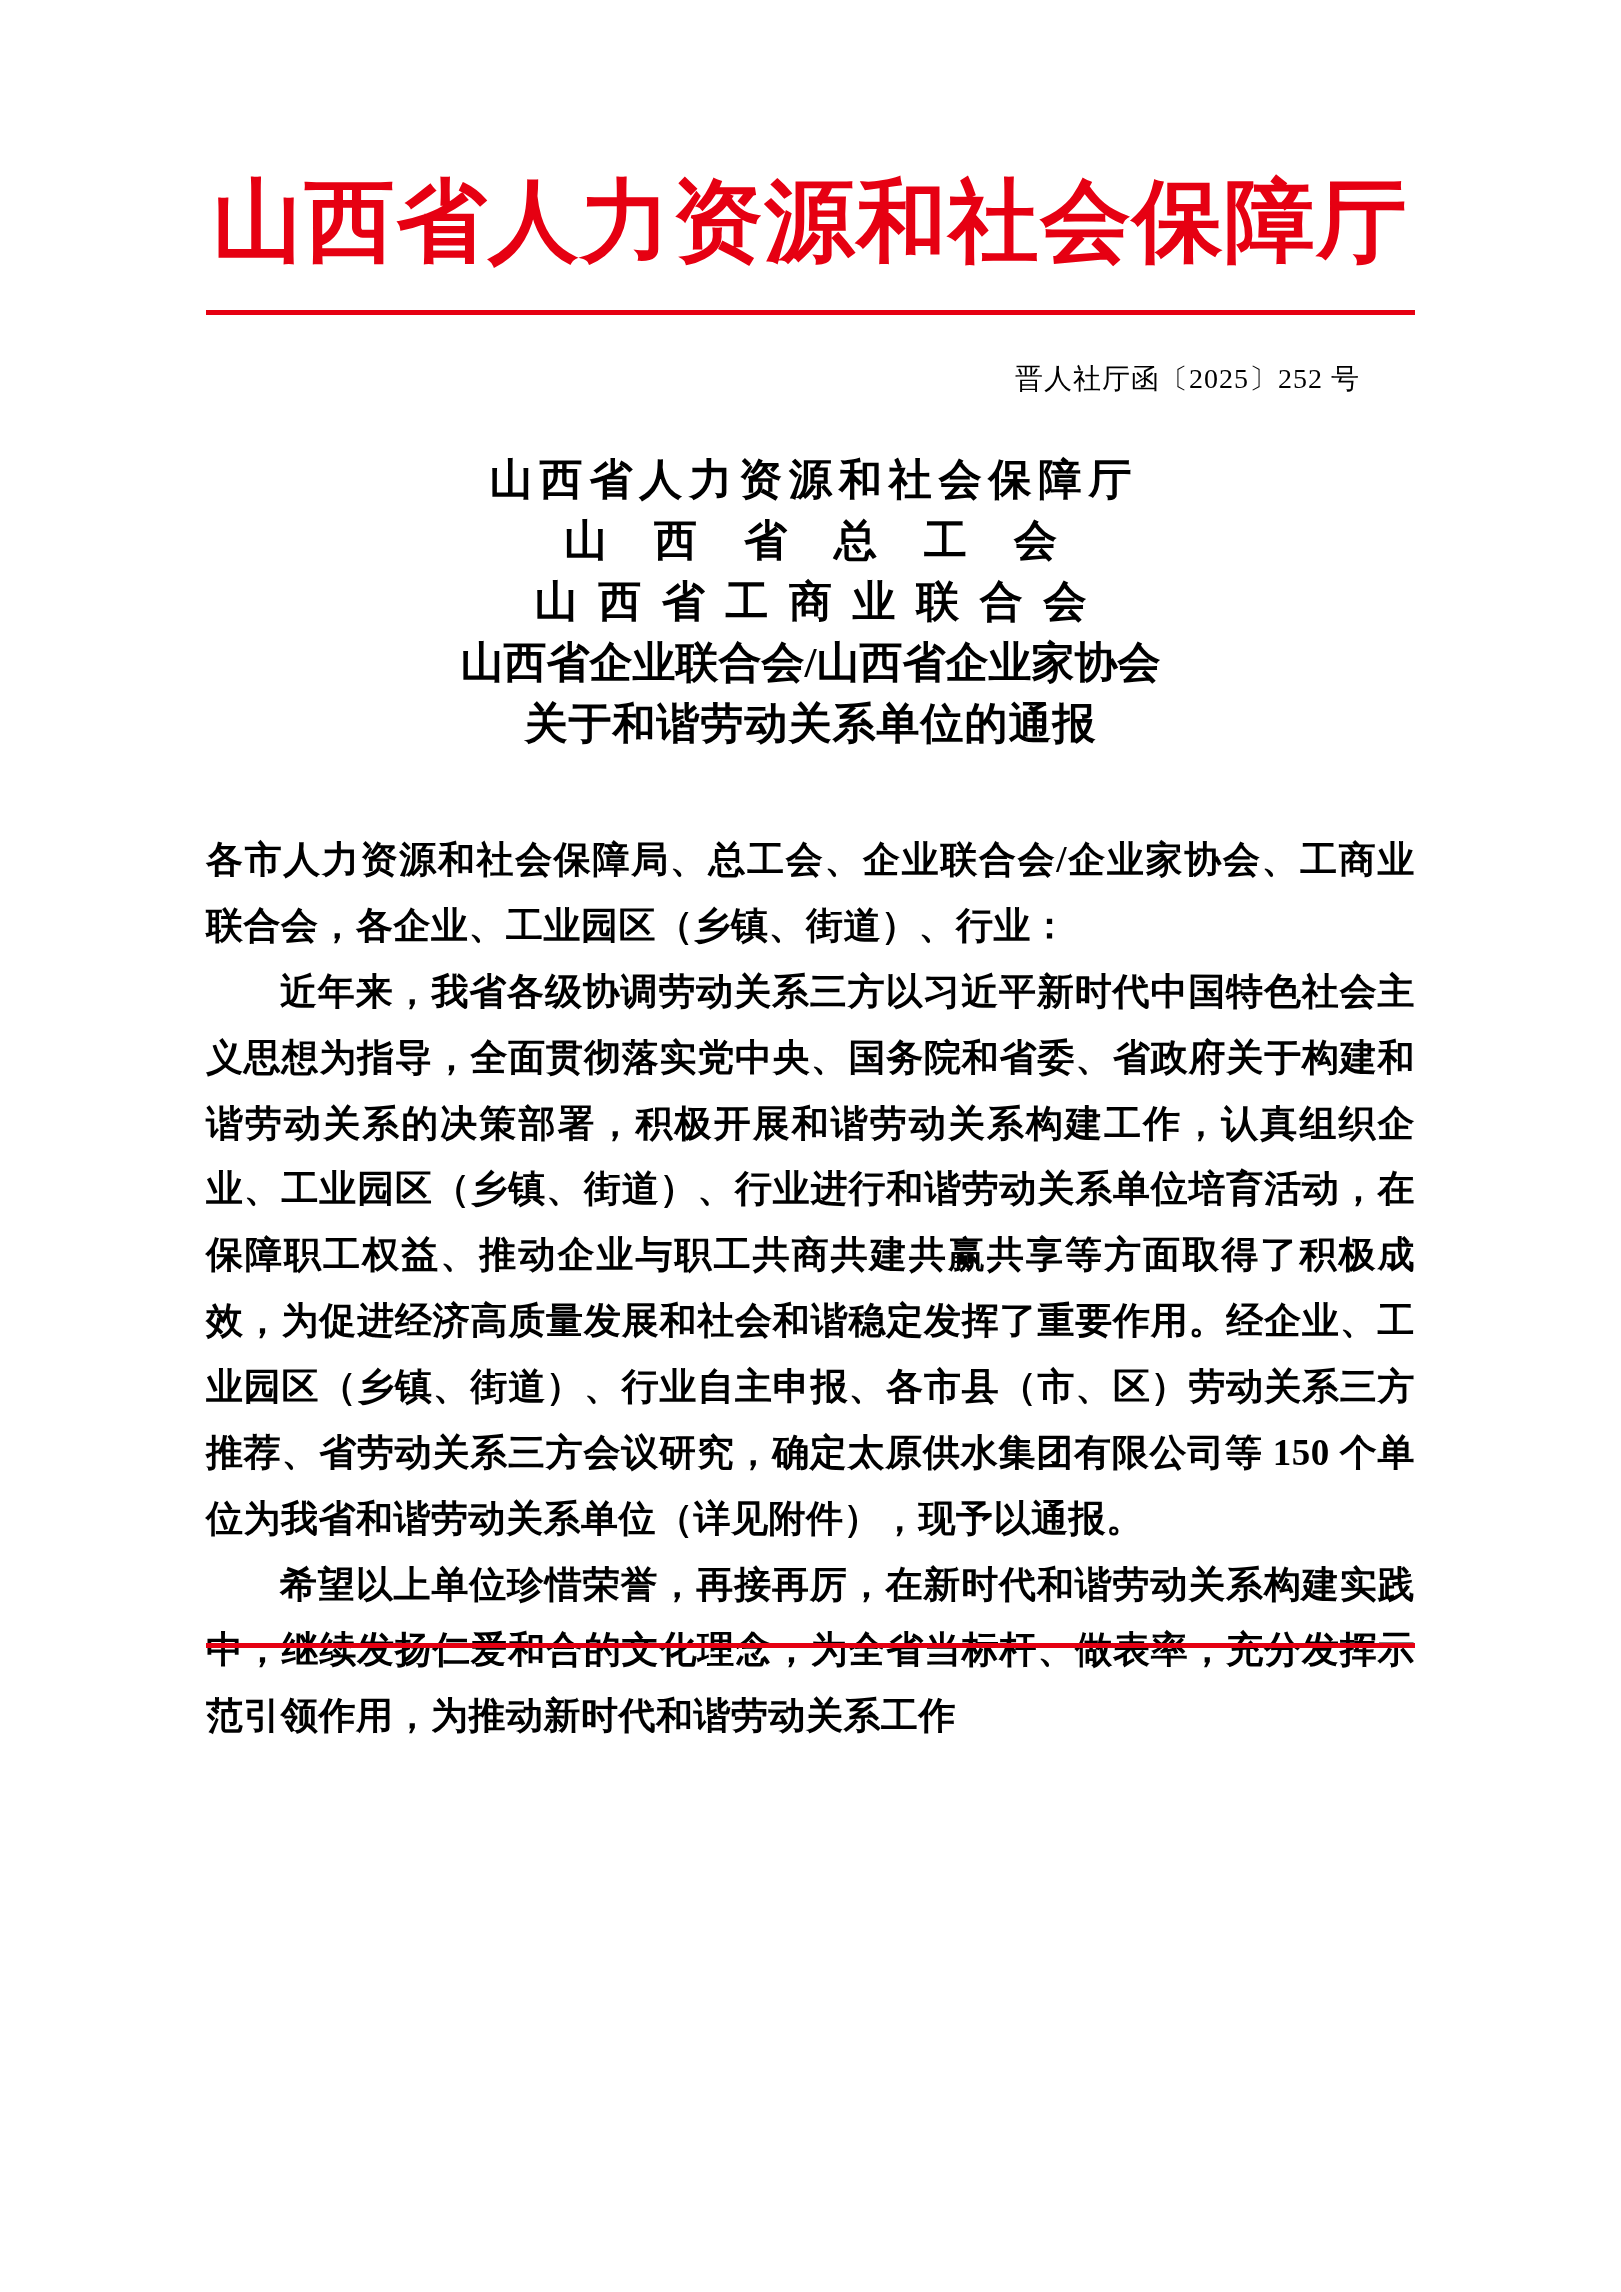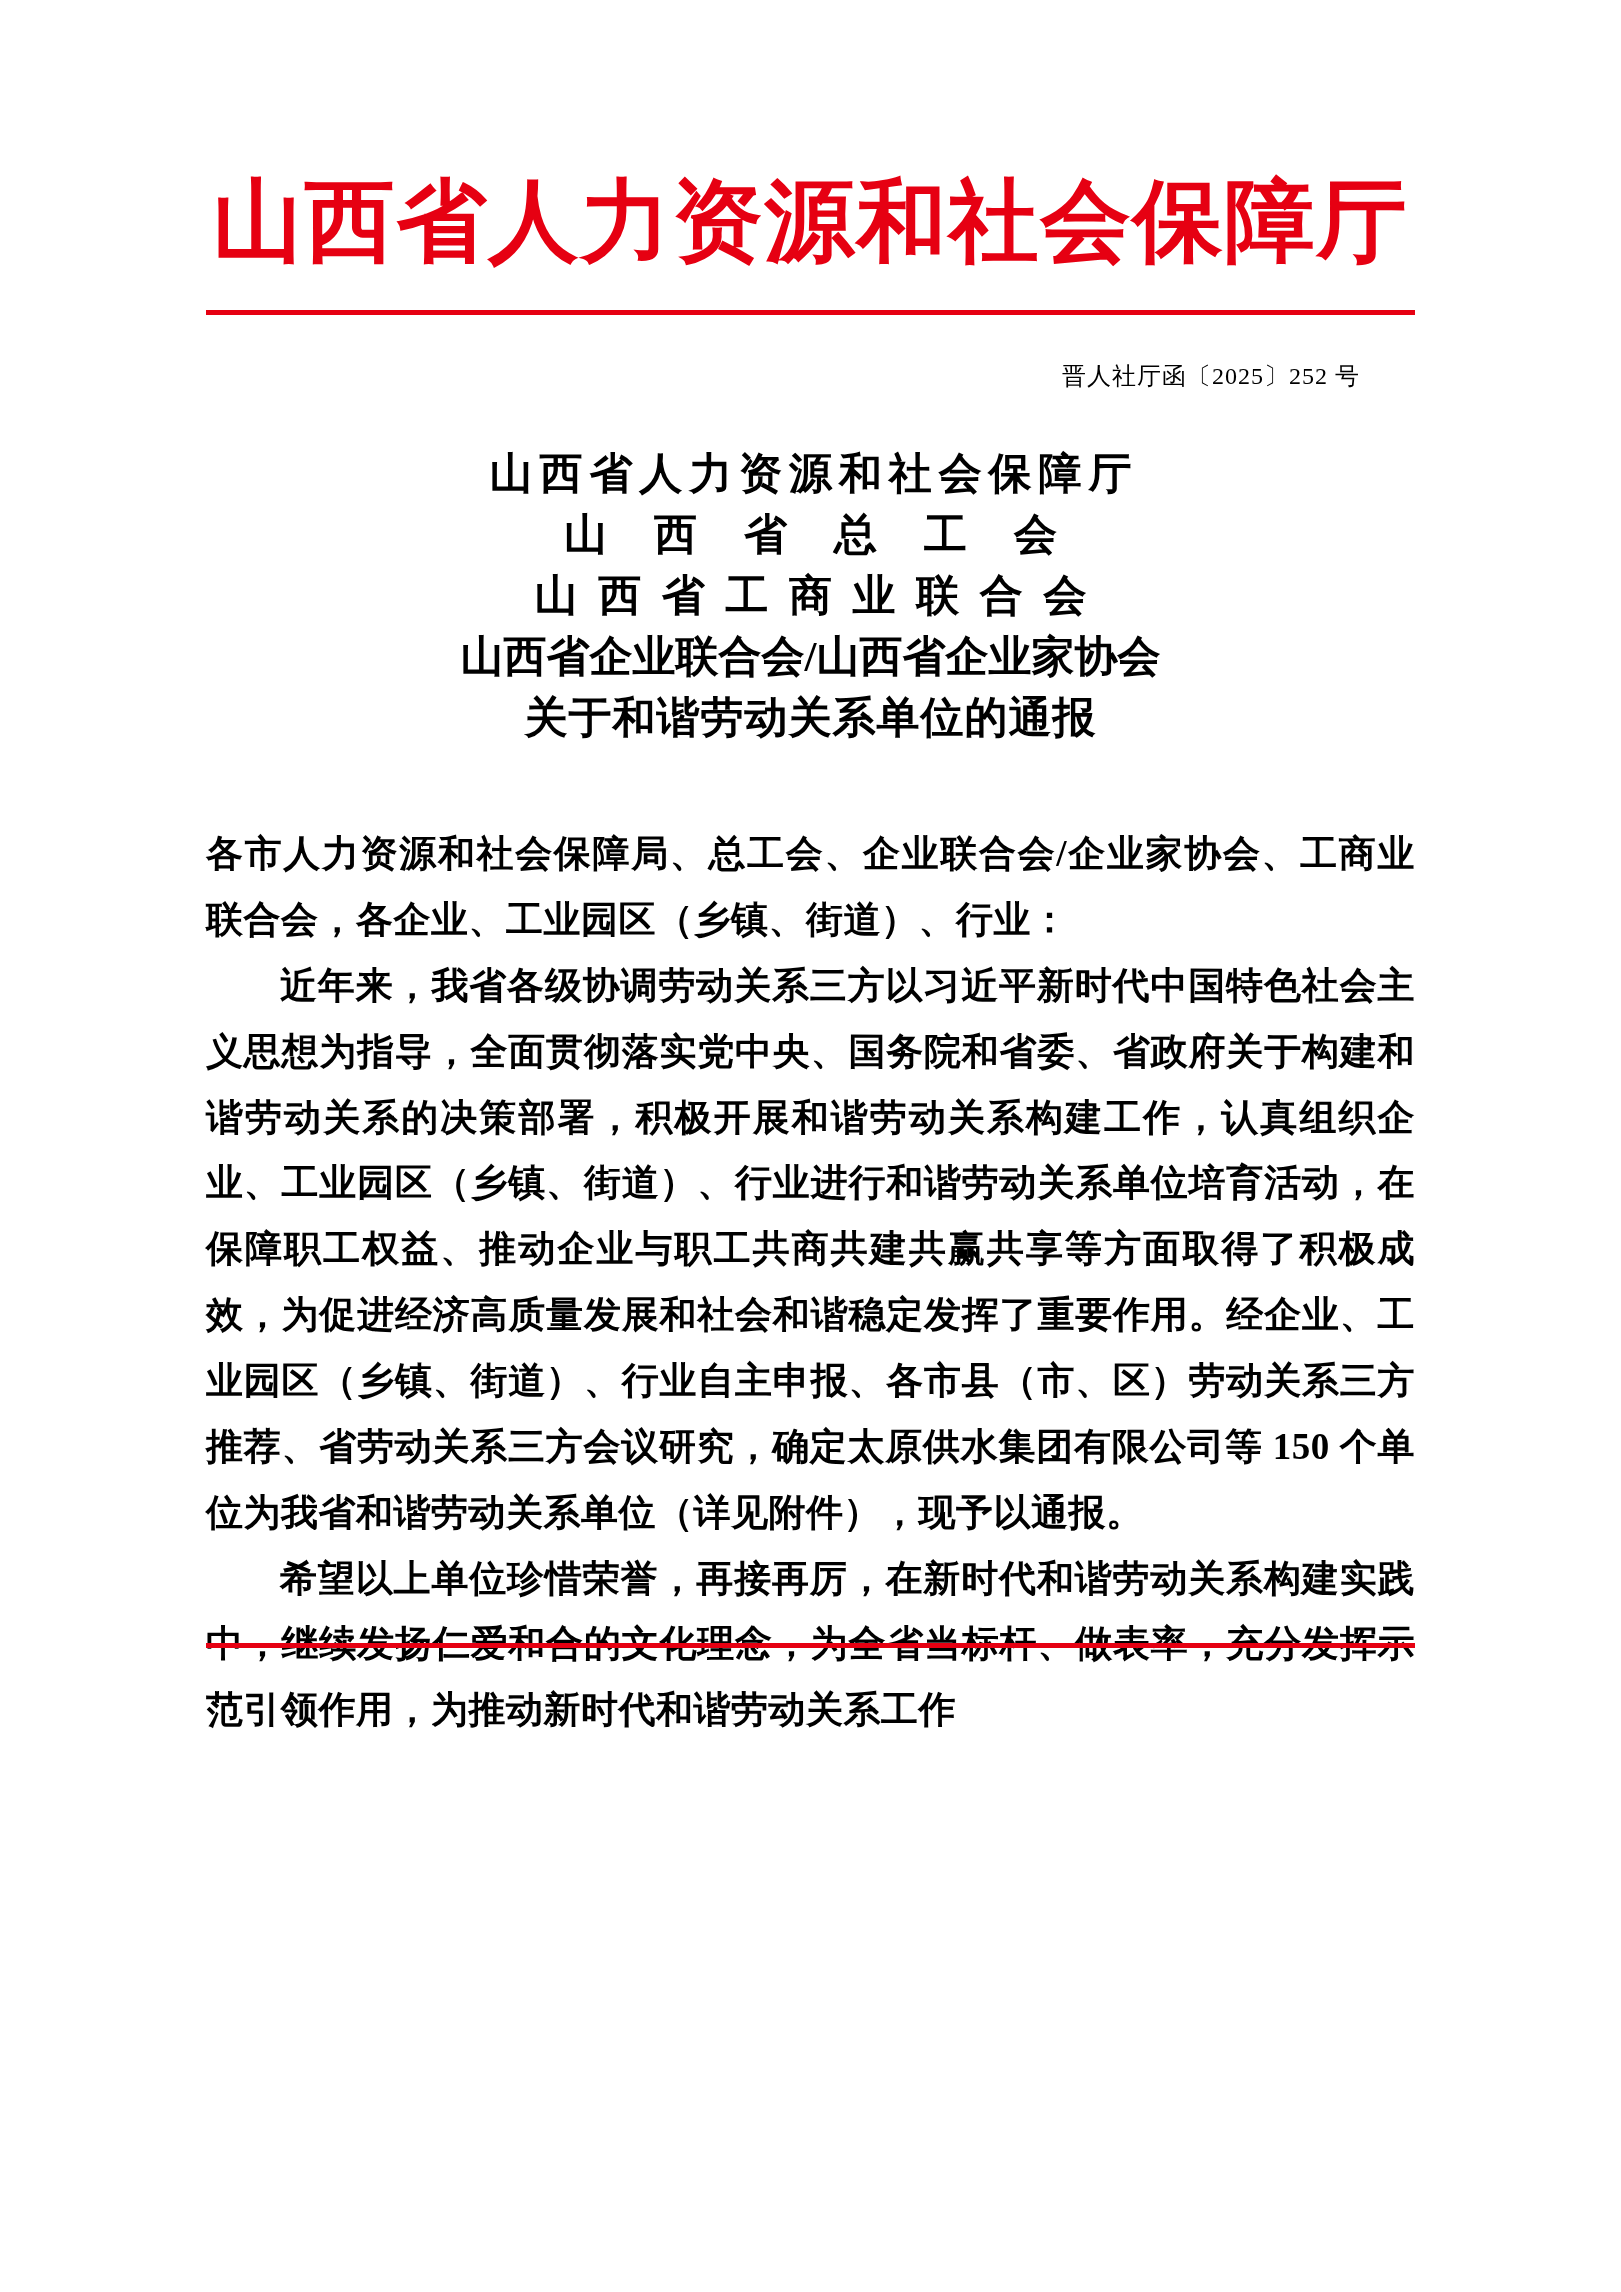--- a/index.html
+++ b/index.html
@@ -47,21 +47,21 @@
     background: #e60012;
   }
 
   
   .doc-number-row {
     margin-top: 45px;
     text-align: right;
     padding-right: 55px;
   }
   .doc-number {
-    font-size: 24px;
+    font-size: 28px;
     letter-spacing: 1px;
     font-family: "Liberation Serif", "DejaVu Serif", serif;
   }
 
   
   .title-block {
     margin-top: 51px;
     text-align: center;
     font-weight: bold;
   }

